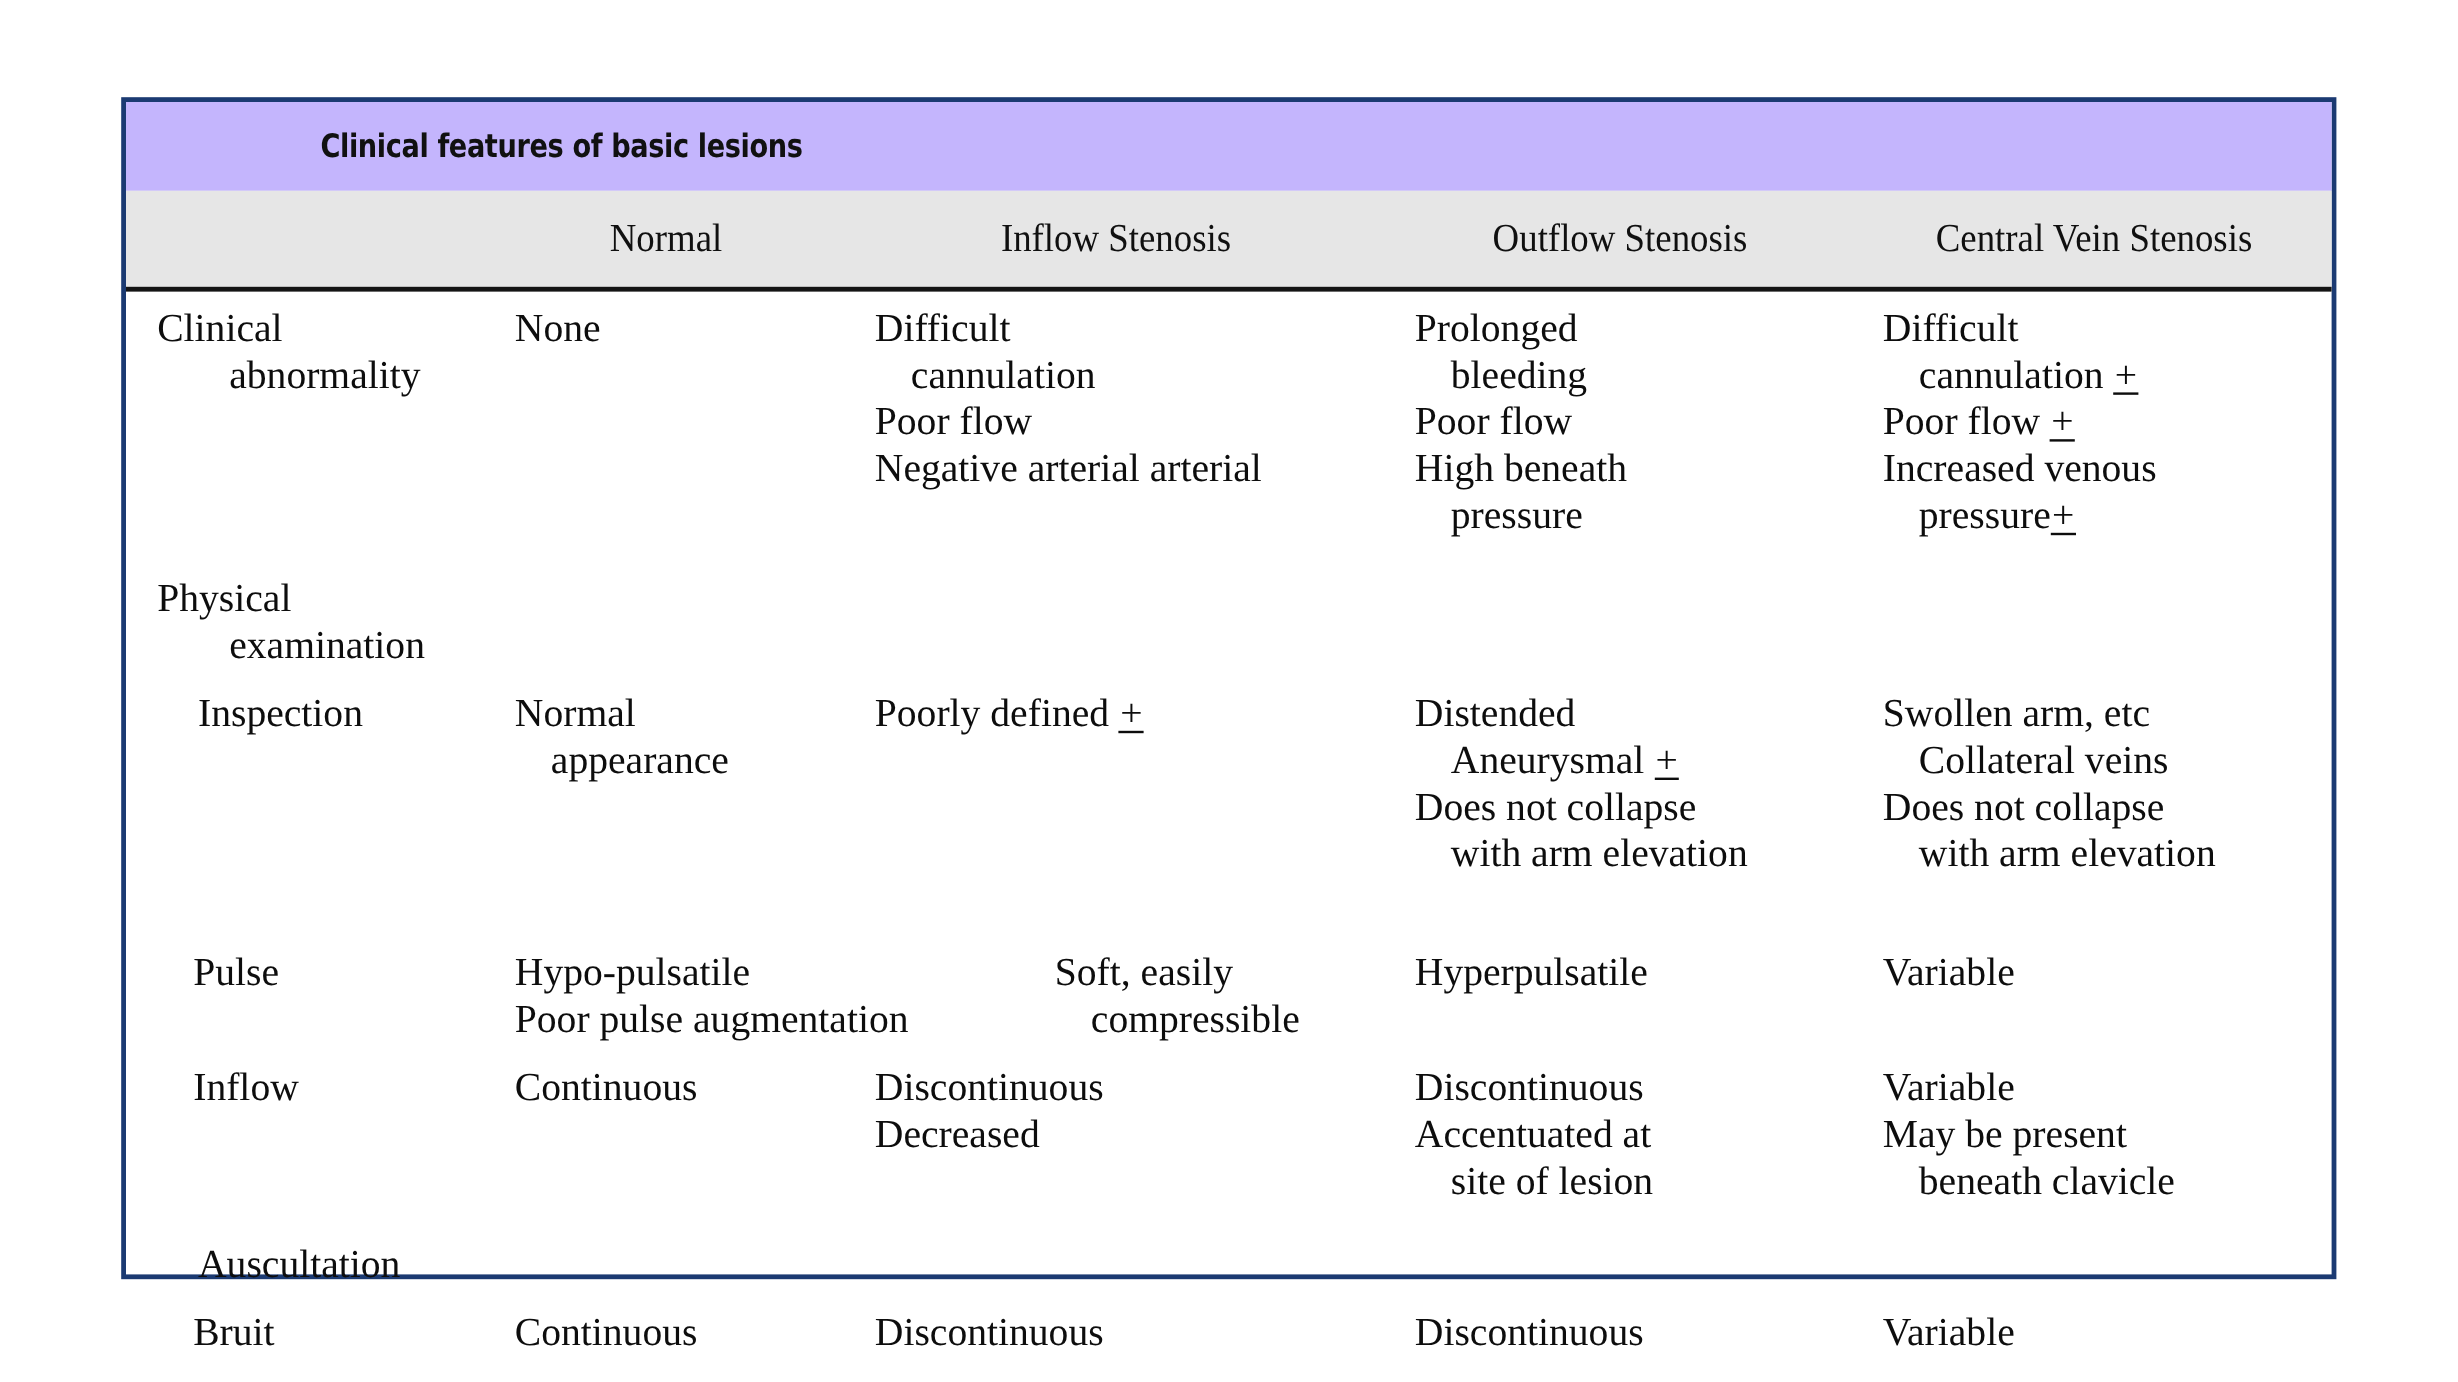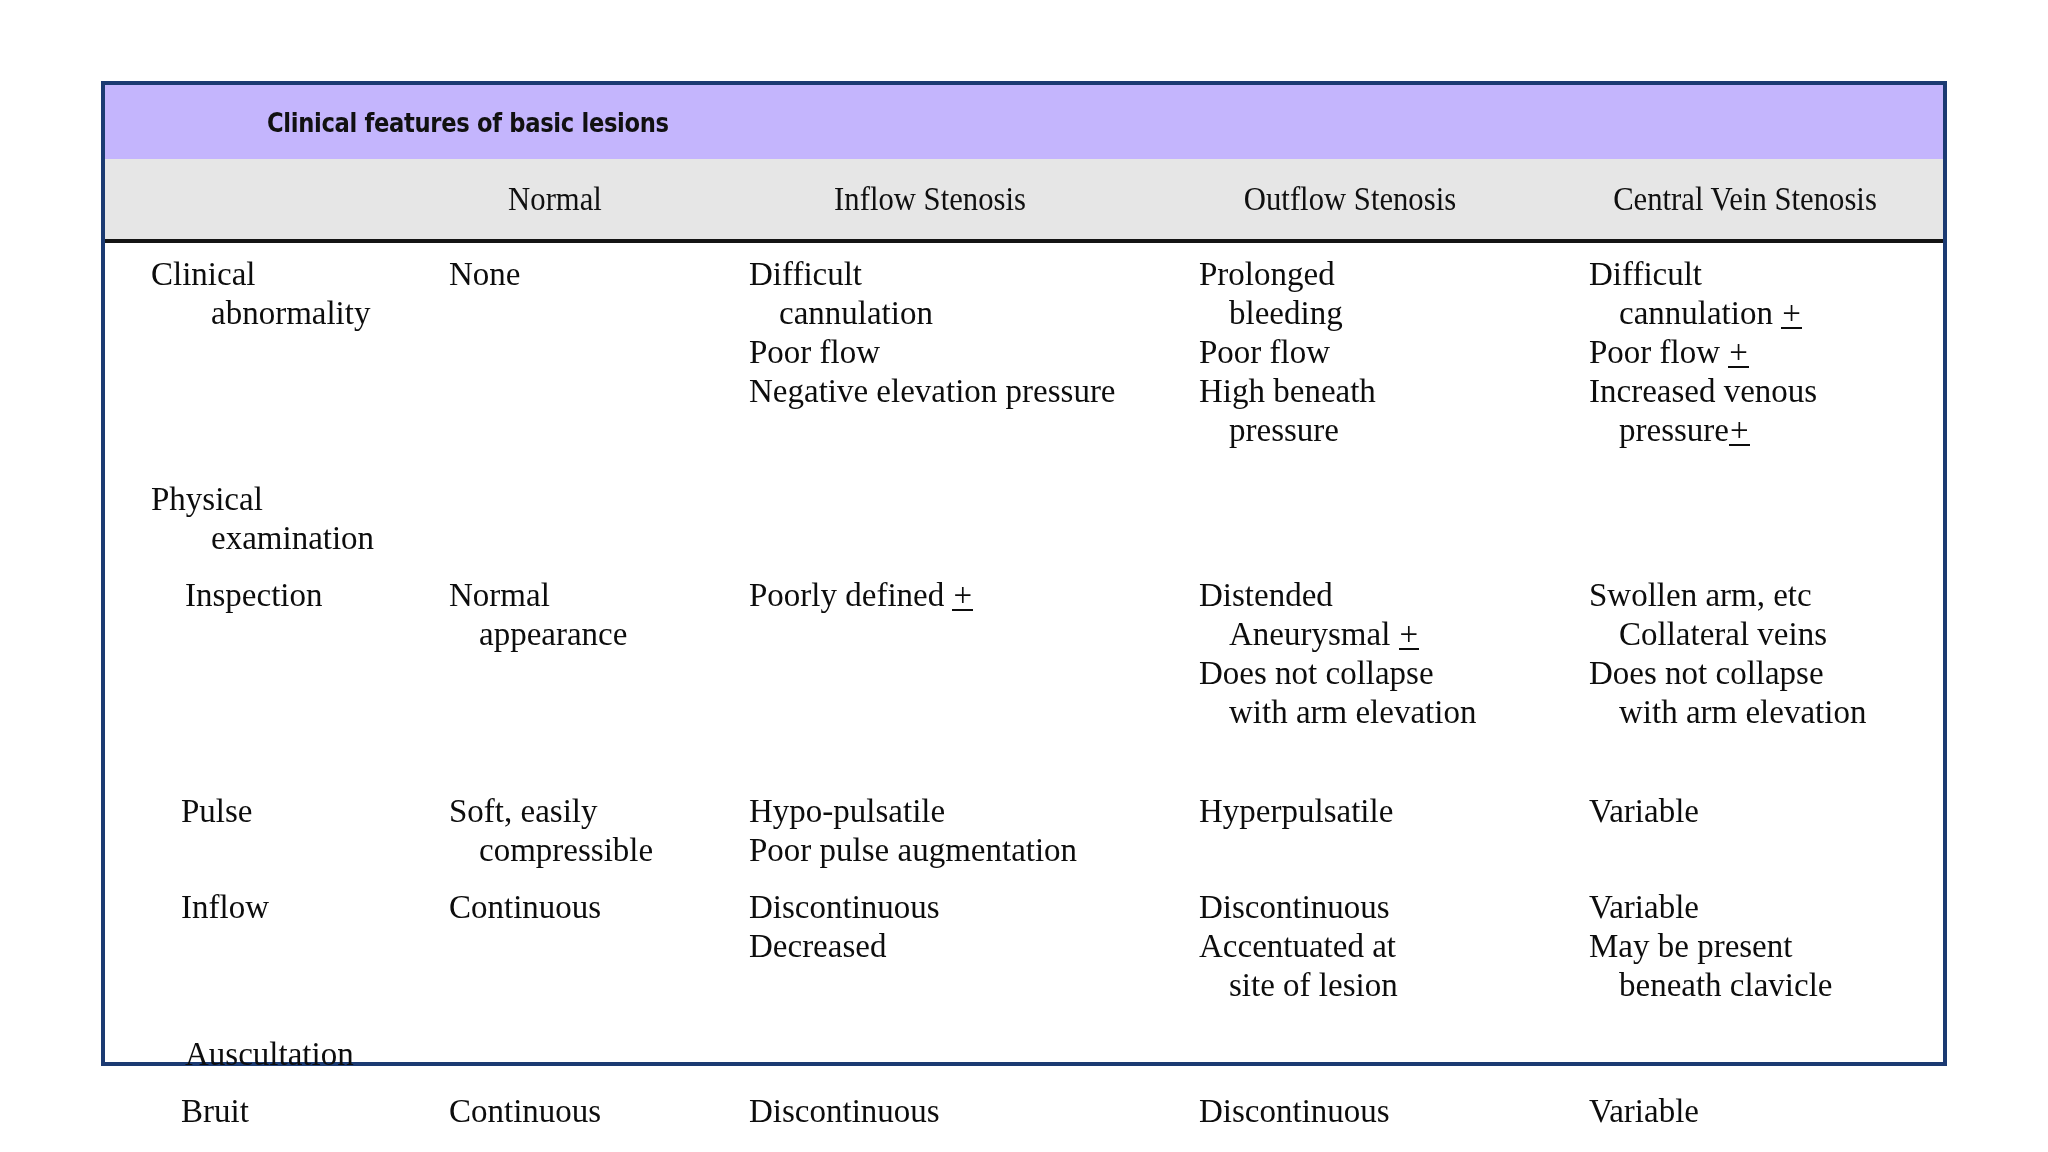--- a/index.html
+++ b/index.html
@@ -75,21 +75,20 @@
   .col-outflow { width: 390px; flex: 0 0 390px; }
   .col-central { width: 400px; flex: 0 0 400px; }
 
   
   .body-area {
     padding-top: 12px;
   }
   .row-group {
     display: flex;
     align-items: flex-start;
-    margin-left: 20px;
   }
   .cell {
     font-size: 33px;
     line-height: 39px;
     color: #0d0d0d;
     box-sizing: border-box;
     padding-right: 6px;
   }
   .cell .ln {
     white-space: nowrap;
@@ -140,21 +139,21 @@
       <div class="header-cell col-normal">Normal</div>
       <div class="header-cell col-inflow">Inflow Stenosis</div>
       <div class="header-cell col-outflow">Outflow Stenosis</div>
       <div class="header-cell col-central">Central Vein Stenosis</div>
     </div>
 
     <div class="body-area" id="body-area">
         <div class="row-group">
           <div class="cell col-row rowlabel"><span class="ln">Clinical</span><br><span class="ln ind2">abnormality</span><br></div>
           <div class="cell col-normal"><span class="ln">None</span><br></div>
-          <div class="cell col-inflow"><span class="ln">Difficult</span><br><span class="ln ind1">cannulation</span><br><span class="ln">Poor flow</span><br><span class="ln">Negative elevation pressure</span><br></div>
+          <div class="cell col-inflow"><span class="ln">Difficult</span><br><span class="ln ind1">cannulation</span><br><span class="ln">Poor flow</span><br><span class="ln">Negative arterial arterial</span><br></div>
           <div class="cell col-outflow"><span class="ln">Prolonged</span><br><span class="ln ind1">bleeding</span><br><span class="ln">Poor flow</span><br><span class="ln">High beneath</span><br><span class="ln ind1">pressure</span><br></div>
           <div class="cell col-central"><span class="ln">Difficult</span><br><span class="ln ind1">cannulation <span class="pm">+</span></span><br><span class="ln">Poor flow <span class="pm">+</span></span><br><span class="ln">Increased venous</span><br><span class="ln ind1">pressure<span class="pm">+</span></span><br></div>
         </div>
         <div class="gap-md"></div>
         <div class="row-group">
           <div class="cell col-row rowlabel"><span class="ln">Physical</span><br><span class="ln ind2">examination</span><br></div>
           <div class="cell col-normal"><span class="ln blank">&nbsp;</span></div>
           <div class="cell col-inflow"><span class="ln blank">&nbsp;</span></div>
           <div class="cell col-outflow"><span class="ln blank">&nbsp;</span></div>
           <div class="cell col-central"><span class="ln blank">&nbsp;</span></div>
@@ -164,22 +163,22 @@
           <div class="cell col-row rowlabel"><span class="ln lvl1">Inspection</span><br></div>
           <div class="cell col-normal"><span class="ln">Normal</span><br><span class="ln ind1">appearance</span><br></div>
           <div class="cell col-inflow"><span class="ln">Poorly defined <span class="pm">+</span></span><br></div>
           <div class="cell col-outflow"><span class="ln">Distended</span><br><span class="ln ind1">Aneurysmal <span class="pm">+</span></span><br><span class="ln">Does not collapse</span><br><span class="ln ind1">with arm elevation</span><br></div>
           <div class="cell col-central"><span class="ln">Swollen arm, etc</span><br><span class="ln ind1">Collateral veins</span><br><span class="ln">Does not collapse</span><br><span class="ln ind1">with arm elevation</span><br></div>
         </div>
         <div class="gap-lg"></div>
         <div class="gap-sm"></div>
         <div class="row-group">
           <div class="cell col-row rowlabel"><span class="ln lvl2">Pulse</span><br></div>
+          <div class="cell col-inflow"><span class="ln">Hypo-pulsatile</span><br><span class="ln">Poor pulse augmentation</span><br></div>
           <div class="cell col-normal"><span class="ln">Soft, easily</span><br><span class="ln ind1">compressible</span><br></div>
-          <div class="cell col-inflow"><span class="ln">Hypo-pulsatile</span><br><span class="ln">Poor pulse augmentation</span><br></div>
           <div class="cell col-outflow"><span class="ln">Hyperpulsatile</span><br></div>
           <div class="cell col-central"><span class="ln">Variable</span><br></div>
         </div>
         <div class="gap-sm"></div>
         <div class="row-group">
           <div class="cell col-row rowlabel"><span class="ln lvl2">Inflow</span><br></div>
           <div class="cell col-normal"><span class="ln">Continuous</span><br></div>
           <div class="cell col-inflow"><span class="ln">Discontinuous</span><br><span class="ln">Decreased</span><br></div>
           <div class="cell col-outflow"><span class="ln">Discontinuous</span><br><span class="ln">Accentuated at</span><br><span class="ln ind1">site of lesion</span><br></div>
           <div class="cell col-central"><span class="ln">Variable</span><br><span class="ln">May be present</span><br><span class="ln ind1">beneath clavicle</span><br></div>

